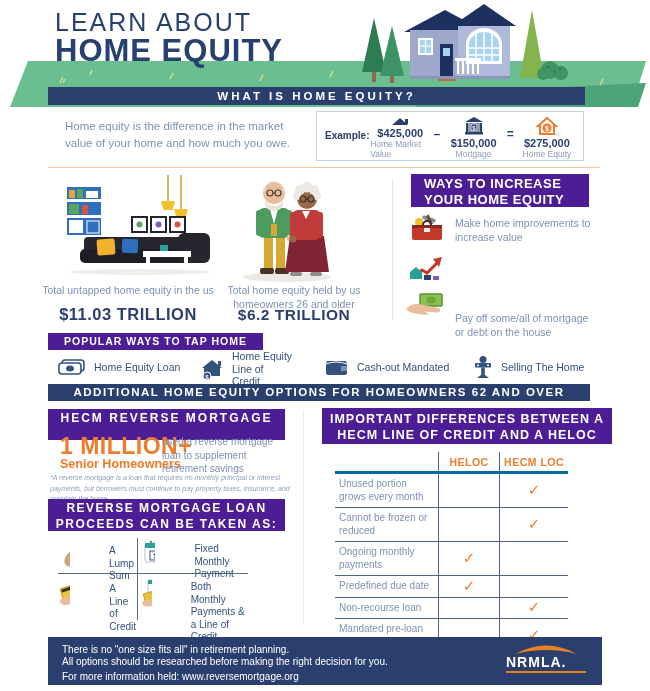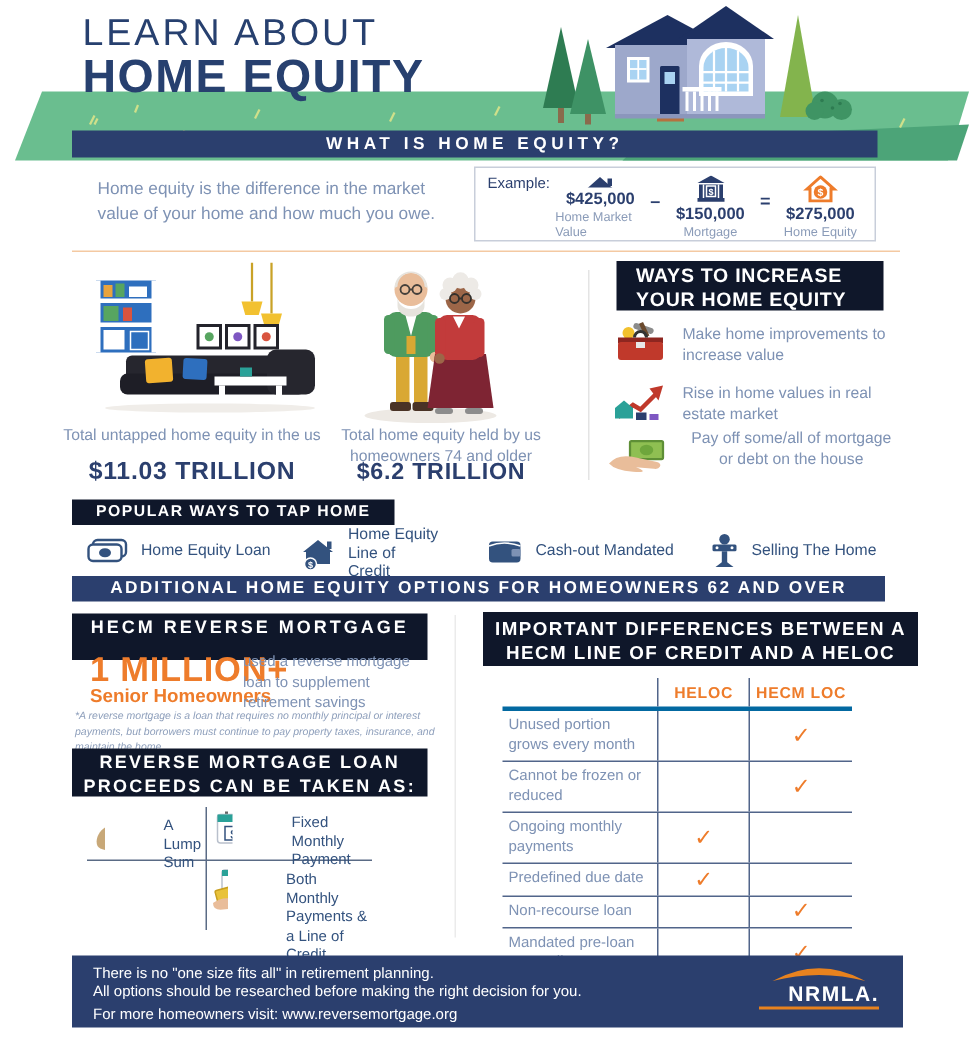--- a/index.html
+++ b/index.html
@@ -1,19 +1,19 @@
 <!DOCTYPE html>
 <html><head>
 <meta charset="utf-8">
 <style>
   html,body{margin:0;padding:0;background:#fff;}
   .page{position:relative;width:650px;height:691px;background:#ffffff;
         font-family:"Liberation Sans",sans-serif;overflow:hidden;}
   .abs{position:absolute;}
-  .orange-box{background:#0f172a;color:#fff;font-weight:700;text-align:center;}
+  .orange-box{background:#4c1d95;color:#fff;font-weight:700;text-align:center;}
   .navy-bar{background:#2B3F6E;color:#fff;font-weight:700;text-align:center;}
   .bluetext{color:#7E92B4;}
   .orangetext{color:#EE7C2B;}
   .caption{font-size:10.5px;line-height:1.3;text-align:center;color:#7E92B4;}
   .bigval{font-weight:700;color:#2B3F6E;text-align:center;letter-spacing:.5px;}
   .ex-item{display:flex;flex-direction:column;align-items:center;width:64px;}
   .ex-val{font-size:11px;font-weight:700;color:#2B3F6E;margin-top:2px;}
   .ex-lab{font-size:8.5px;color:#8A9BB8;line-height:1.15;margin-top:1px;}
   .ex-op{width:14px;text-align:center;color:#2B3F6E;font-weight:700;font-size:12px;margin-top:10px;}
   .inc-item-text{font-size:10.5px;line-height:1.35;color:#7E92B4;}
@@ -102,21 +102,21 @@
   </svg>
 
   <div class="abs" style="left:55px;top:8px;font-size:25px;letter-spacing:2px;color:#27406F;">LEARN ABOUT</div>
   <div class="abs" style="left:55px;top:33px;font-size:31px;font-weight:700;letter-spacing:1px;color:#27406F;">HOME EQUITY</div>
 
   <div class="abs navy-bar" style="left:48px;top:87px;width:537px;height:18px;line-height:18px;font-size:11.5px;letter-spacing:3px;">WHAT IS HOME EQUITY?</div>
 
   <div class="abs bluetext" style="left:65px;top:118px;width:245px;font-size:11.5px;line-height:1.5;">Home equity is the difference in the market value of your home and how much you owe.</div>
 
   <div class="abs" style="left:316px;top:111px;width:268px;height:50px;border:1.5px solid #C8CEDA;display:flex;padding:5px 6px 0 8px;box-sizing:border-box;">
-    <div style="font-size:10px;font-weight:400;color:#2B3F6E;width:48px;">Example:</div>
+    <div style="font-size:10px;font-weight:700;color:#2B3F6E;margin-top:13px;width:48px;">Example:</div>
     <div class="ex-item">
       <svg width="24" height="18">
         <polygon points="3,9 12,1 21,9 21,17 3,17" fill="#2B3F6E"></polygon>
           <rect x="17" y="2" width="3" height="5" fill="#2B3F6E"></rect>
         <rect x="10" y="11" width="4" height="6" fill="#fff"></rect>
           <rect x="6" y="10" width="3" height="3" fill="#fff"></rect>
           <rect x="15" y="10" width="3" height="3" fill="#fff"></rect>
       </svg>
       <div class="ex-val">$425,000</div>
       <div class="ex-lab">Home Market Value</div>
@@ -230,21 +230,21 @@
       </g>
     <g fill="none" stroke="#33302C" stroke-width="1.2">
         <circle cx="73" cy="27" r="3"></circle>
         <circle cx="81" cy="27" r="3"></circle>
         <line x1="76" y1="27" x2="78" y2="27"></line>
       </g>
   </svg>
 
   <div class="abs caption" style="left:28px;top:284px;width:200px;">Total untapped home equity in the us</div>
   <div class="abs bigval" style="left:28px;top:305px;width:200px;font-size:16.5px;">$11.03 TRILLION</div>
-  <div class="abs caption" style="left:210px;top:284px;width:168px;">Total home equity held by us homeowners 74 and older</div>
+  <div class="abs caption" style="left:210px;top:284px;width:168px;">Total home equity held by us homeowners 26 and older</div>
   <div class="abs bigval" style="left:210px;top:306px;width:168px;font-size:15.5px;">$6.2 TRILLION</div>
 
   <div class="abs" style="left:392px;top:180px;width:1px;height:140px;background:#E4E4E4;"></div>
 
   <div class="abs orange-box" style="left:411px;top:174px;width:178px;height:33px;text-align:left;padding:2px 0 0 13px;box-sizing:border-box;font-size:13px;letter-spacing:.5px;line-height:1.2;">
     <div>WAYS TO INCREASE</div>
     <div>YOUR HOME EQUITY</div>
   </div>
 
   <svg class="abs" style="left:408px;top:213px;" width="40" height="30">
@@ -258,28 +258,27 @@
   </svg>
   <div class="abs inc-item-text" style="left:455px;top:216px;width:140px;">Make home improvements to increase value</div>
 
   <svg class="abs" style="left:408px;top:251px;" width="40" height="32">
     <polyline points="4,27 14,19 19,22 30,11" fill="none" stroke="#C0392B" stroke-width="3"></polyline>
     <polygon points="25,8 34,6 31,16" fill="#C0392B"></polygon>
     <polygon points="2,21 8,16 14,21 14,28 2,28" fill="#2AA198"></polygon>
     <rect x="16" y="24" width="7" height="5" fill="#2B3F6E"></rect>
     <rect x="25" y="25" width="6" height="4" fill="#7E57C2"></rect>
   </svg>
-  <div class="abs inc-item-text" style="left:455px;top:255px;width:140px;">Rise in home values in real estate market</div>
 
   <svg class="abs" style="left:404px;top:291px;" width="44" height="26">
     <rect x="16" y="3" width="22" height="12" rx="1" fill="#8FBF52" stroke="#5E8F36" stroke-width="1.5"></rect>
     <ellipse cx="27" cy="9" rx="4.5" ry="3.5" fill="#6EA63C"></ellipse>
     <path d="M2 18 q6 -7 18 -4 l14 3 q3 1 2 3 q-1 2 -4 1.5 l-12 -1 q10 4 -2 3 q-12 -1 -16 -5.5" fill="#E9BD9A"></path>
   </svg>
-  <div class="abs inc-item-text" style="left:455px;top:285px;width:145px;text-align:center;">Pay off some/all of mortgage or debt on the house</div>
+  <div class="abs inc-item-text" style="left:455px;top:311px;width:145px;">Pay off some/all of mortgage or debt on the house</div>
 
   <div class="abs orange-box" style="left:48px;top:333px;width:215px;height:17px;line-height:17px;font-size:10.5px;letter-spacing:1px;">POPULAR WAYS TO TAP HOME EQUITY</div>
 
   <div class="abs tap-item" style="left:58px;top:352px;width:135px;min-height:30px;">
     <svg width="28" height="18">
       <rect x="4" y="2" width="22" height="11" rx="3" fill="#fff" stroke="#33527E" stroke-width="1.6"></rect>
       <rect x="1" y="5" width="22" height="11" rx="3" fill="#fff" stroke="#33527E" stroke-width="1.6"></rect>
       <ellipse cx="12" cy="10.5" rx="4" ry="3" fill="#33527E"></ellipse>
     </svg>
     <div class="tap-label">Home Equity Loan</div>
@@ -341,20 +340,29 @@
   <div class="abs pr-cell" style="left:144px;top:540px;width:100px;">
     <svg width="24" height="25">
       <rect x="6" y="1" width="2" height="5" fill="#666"></rect>
         <rect x="16" y="1" width="2" height="5" fill="#666"></rect>
       <rect x="1" y="3" width="22" height="19" rx="2" fill="#fff" stroke="#B9C0CC" stroke-width="1"></rect>
       <rect x="1" y="3" width="22" height="5" fill="#2AA198"></rect>
       <rect x="6" y="11" width="12" height="9" fill="none" stroke="#33527E" stroke-width="1"></rect>
       <text x="12" y="19" text-anchor="middle" font-size="9" font-weight="bold" fill="#33527E" font-family="Liberation Sans,sans-serif">$</text>
     </svg>
     <div class="pr-label">Fixed Monthly Payment</div>
+  </div>
+  <div class="abs pr-cell" style="left:58px;top:580px;width:78px;">
+    <svg width="32" height="28">
+      <rect x="3" y="6" width="18" height="11" rx="1.5" fill="#E8C23A" stroke="#C89F1F" stroke-width="1" transform="rotate(-18 12 11)"></rect>
+      <rect x="4" y="7" width="17" height="3" fill="#33302C" transform="rotate(-18 12 11)"></rect>
+      <path d="M2 20 q8 -6 18 -2 l4 2 q2 2 -1 3 l-16 2 q-5 0 -5 -5" fill="#E9BD9A"></path>
+      <rect x="22" y="14" width="8" height="13" rx="1.5" fill="#2B2B33"></rect>
+    </svg>
+    <div class="pr-label">A Line of Credit</div>
   </div>
   <div class="abs pr-cell" style="left:141px;top:578px;width:108px;">
     <svg width="34" height="32">
       <rect x="11" y="0" width="2" height="4" fill="#666"></rect>
         <rect x="19" y="0" width="2" height="4" fill="#666"></rect>
       <rect x="7" y="2" width="18" height="14" rx="2" fill="#fff" stroke="#B9C0CC" stroke-width="1"></rect>
       <rect x="7" y="2" width="18" height="4" fill="#2AA198"></rect>
       <text x="16" y="13.5" text-anchor="middle" font-size="8" font-weight="bold" fill="#33527E" font-family="Liberation Sans,sans-serif">$</text>
       <rect x="3" y="14" width="14" height="8" rx="1" fill="#E8C23A" stroke="#C89F1F" stroke-width="1" transform="rotate(-15 10 18)"></rect>
       <path d="M1 24 q7 -5 15 -2 l5 2 q2 2 -1 3 l-14 1.5 q-5 0 -5 -4.5" fill="#E9BD9A"></path>
@@ -432,22 +440,22 @@
         </div>
       <div class="cmp-cell hecm">
           <span class="check">✓</span>
         </div>
     </div>
   </div>
 
   <div class="abs" style="left:48px;top:637px;width:554px;height:48px;background:#2B3F6E;">
     <div class="foot-line abs" style="left:14px;top:6px;">There is no "one size fits all" in retirement planning.</div>
     <div class="foot-line abs" style="left:14px;top:18px;">All options should be researched before making the right decision for you.</div>
-    <div class="foot-line abs" style="left:14px;top:33px;">For more homeowners visit: www.reversemortgage.org</div>
-    <div class="abs" style="right:16px;top:6px;width:80px;text-align:right;">
+    <div class="foot-line abs" style="left:14px;top:33px;">For more information held: www.reversemortgage.org</div>
+    <div class="abs" style="right:16px;top:6px;width:80px;text-align:left;">
       <svg width="70" height="12" style="display:block;margin:0 auto;">
         <path d="M4 11 Q35 -6 66 11 Q35 3 4 11 Z" fill="#E8821E"></path>
       </svg>
       <div style="color:#fff;font-weight:700;font-size:14px;letter-spacing:1px;line-height:1;">NRMLA.</div>
       <div style="height:2px;background:#E8821E;margin-top:2px;"></div>
     </div>
   </div>
 
 </div>
 

